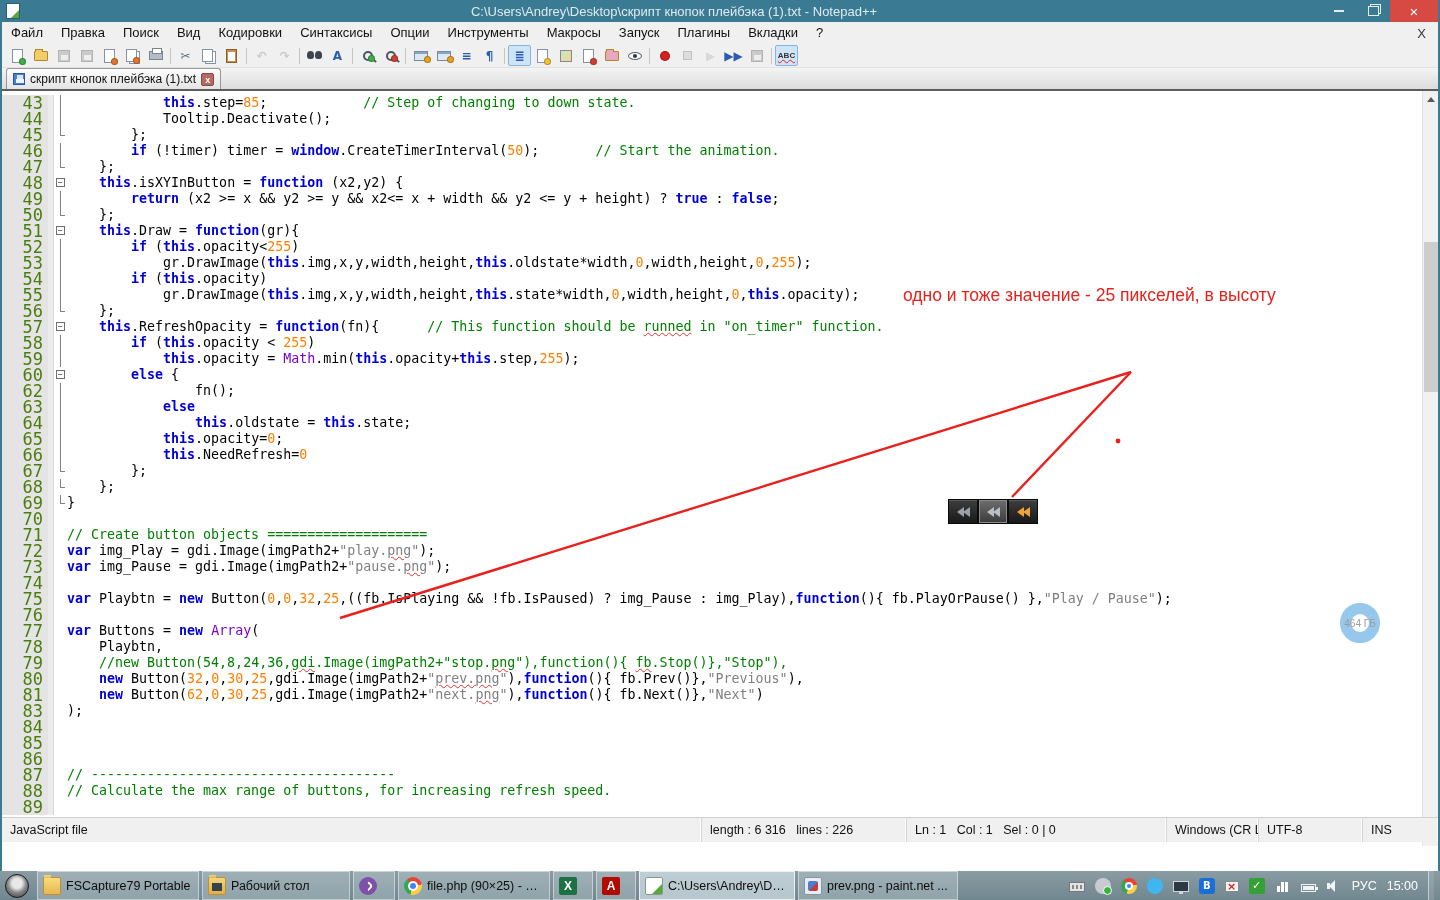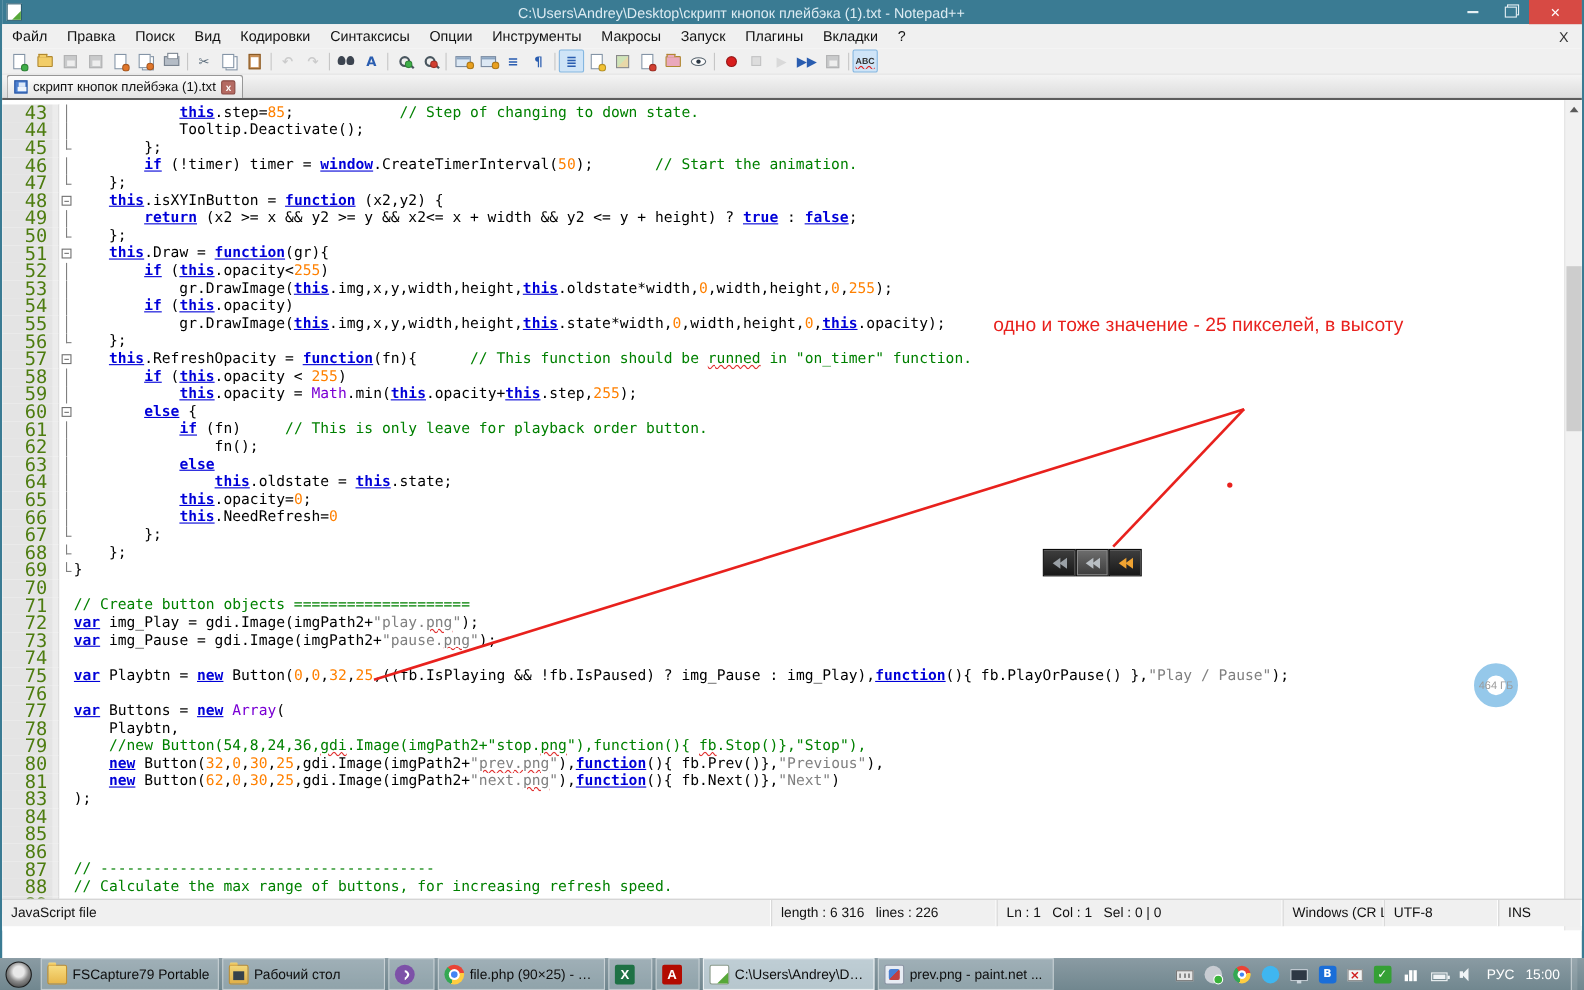--- a/index.html
+++ b/index.html
@@ -66,21 +66,21 @@
   .code { position:absolute; top:0; left:0; right:16px; padding-top:4px; font:13.3px/16px "DejaVu Sans Mono",monospace; }
   .cl { height:16px; white-space:pre; display:flex; }
   .ln { flex:none; width:46px; padding-right:5px; text-align:right; background:#e4e4e4; color:#4d7c0f; font-size:17px; }
   .bm { flex:none; width:6px; background:#ececec; border-right:1px solid #d8d8d8; }
   .fm { flex:none; width:13px; position:relative; background:#fff; }
   .fm.v::before { content:''; position:absolute; left:6px; top:0; bottom:0; border-left:1px solid #808080; }
   .fm.c::before { content:''; position:absolute; left:6px; top:0; height:8px; width:4px; border-left:1px solid #808080; border-bottom:1px solid #808080; }
   .fbox { position:absolute; left:2px; top:3px; width:9px; height:9px; border:1px solid #707070; background:#fff; font:8px/7px "DejaVu Sans Mono",monospace; text-align:center; color:#303030; }
   .ct { flex:1; }
   .sd { color:#000; }
-  .sk { color:var(--kw); font-weight:bold;text-decoration:underline; }
+  .sk { color:var(--kw); font-weight:bold; }
   .sn { color:var(--num); }
   .ss { color:var(--str); }
   .sc { color:var(--com); }
   .st { color:var(--typ); }
   .sq { text-decoration:underline wavy #e03030 1px; }
 
   
   .vsb { position:absolute; top:0; right:0; bottom:0; width:16px; background:#f1f1f1; border-left:1px solid #e3e3e3; }
   .vsb-arrow { position:absolute; left:0; width:16px; height:16px; display:flex; align-items:center; justify-content:center; }
   .vsb-arrow.up { top:0; } .vsb-arrow.down { bottom:0; }
@@ -336,21 +336,20 @@
         <div class="cl"><span class="ln">51</span><span class="bm"></span><span class="fm b"><span class="fbox">−</span></span><span class="ct"><span class="sd">    </span><span class="sk">this</span><span class="sd">.Draw = </span><span class="sk">function</span><span class="sd">(gr){</span></span></div>
         <div class="cl"><span class="ln">52</span><span class="bm"></span><span class="fm v"></span><span class="ct"><span class="sd">        </span><span class="sk">if</span><span class="sd"> (</span><span class="sk">this</span><span class="sd">.opacity&lt;</span><span class="sn">255</span><span class="sd">)</span></span></div>
         <div class="cl"><span class="ln">53</span><span class="bm"></span><span class="fm v"></span><span class="ct"><span class="sd">            gr.DrawImage(</span><span class="sk">this</span><span class="sd">.img,x,y,width,height,</span><span class="sk">this</span><span class="sd">.oldstate*width,</span><span class="sn">0</span><span class="sd">,width,height,</span><span class="sn">0</span><span class="sd">,</span><span class="sn">255</span><span class="sd">);</span></span></div>
         <div class="cl"><span class="ln">54</span><span class="bm"></span><span class="fm v"></span><span class="ct"><span class="sd">        </span><span class="sk">if</span><span class="sd"> (</span><span class="sk">this</span><span class="sd">.opacity)</span></span></div>
         <div class="cl"><span class="ln">55</span><span class="bm"></span><span class="fm v"></span><span class="ct"><span class="sd">            gr.DrawImage(</span><span class="sk">this</span><span class="sd">.img,x,y,width,height,</span><span class="sk">this</span><span class="sd">.state*width,</span><span class="sn">0</span><span class="sd">,width,height,</span><span class="sn">0</span><span class="sd">,</span><span class="sk">this</span><span class="sd">.opacity);</span></span></div>
         <div class="cl"><span class="ln">56</span><span class="bm"></span><span class="fm c"></span><span class="ct"><span class="sd">    };</span></span></div>
         <div class="cl"><span class="ln">57</span><span class="bm"></span><span class="fm b"><span class="fbox">−</span></span><span class="ct"><span class="sd">    </span><span class="sk">this</span><span class="sd">.RefreshOpacity = </span><span class="sk">function</span><span class="sd">(fn){</span><span class="sd">      </span><span class="sc">// This function should be </span><span class="sc sq">runned</span><span class="sc"> in "on_timer" function.</span></span></div>
         <div class="cl"><span class="ln">58</span><span class="bm"></span><span class="fm v"></span><span class="ct"><span class="sd">        </span><span class="sk">if</span><span class="sd"> (</span><span class="sk">this</span><span class="sd">.opacity &lt; </span><span class="sn">255</span><span class="sd">)</span></span></div>
         <div class="cl"><span class="ln">59</span><span class="bm"></span><span class="fm v"></span><span class="ct"><span class="sd">            </span><span class="sk">this</span><span class="sd">.opacity = </span><span class="st">Math</span><span class="sd">.min(</span><span class="sk">this</span><span class="sd">.opacity+</span><span class="sk">this</span><span class="sd">.step,</span><span class="sn">255</span><span class="sd">);</span></span></div>
         <div class="cl"><span class="ln">60</span><span class="bm"></span><span class="fm b"><span class="fbox">−</span></span><span class="ct"><span class="sd">        </span><span class="sk">else</span><span class="sd"> {</span></span></div>
-        <div class="cl"><span class="ln">61</span><span class="bm"></span><span class="fm v"></span><span class="ct"><span class="sd">            </span><span class="sk">if</span><span class="sd"> (fn)</span><span class="sd">     </span><span class="sc">// This is only leave for playback order button.</span></span></div>
         <div class="cl"><span class="ln">62</span><span class="bm"></span><span class="fm v"></span><span class="ct"><span class="sd">                fn();</span></span></div>
         <div class="cl"><span class="ln">63</span><span class="bm"></span><span class="fm v"></span><span class="ct"><span class="sd">            </span><span class="sk">else</span></span></div>
         <div class="cl"><span class="ln">64</span><span class="bm"></span><span class="fm v"></span><span class="ct"><span class="sd">                </span><span class="sk">this</span><span class="sd">.oldstate = </span><span class="sk">this</span><span class="sd">.state;</span></span></div>
         <div class="cl"><span class="ln">65</span><span class="bm"></span><span class="fm v"></span><span class="ct"><span class="sd">            </span><span class="sk">this</span><span class="sd">.opacity=</span><span class="sn">0</span><span class="sd">;</span></span></div>
         <div class="cl"><span class="ln">66</span><span class="bm"></span><span class="fm v"></span><span class="ct"><span class="sd">            </span><span class="sk">this</span><span class="sd">.NeedRefresh=</span><span class="sn">0</span></span></div>
         <div class="cl"><span class="ln">67</span><span class="bm"></span><span class="fm c"></span><span class="ct"><span class="sd">        };</span></span></div>
         <div class="cl"><span class="ln">68</span><span class="bm"></span><span class="fm c"></span><span class="ct"><span class="sd">    };</span></span></div>
         <div class="cl"><span class="ln">69</span><span class="bm"></span><span class="fm c"></span><span class="ct"><span class="sd">}</span></span></div>
         <div class="cl"><span class="ln">70</span><span class="bm"></span><span class="fm "></span><span class="ct"></span></div>
         <div class="cl"><span class="ln">71</span><span class="bm"></span><span class="fm "></span><span class="ct"><span class="sc">// Create button objects ====================</span></span></div>

